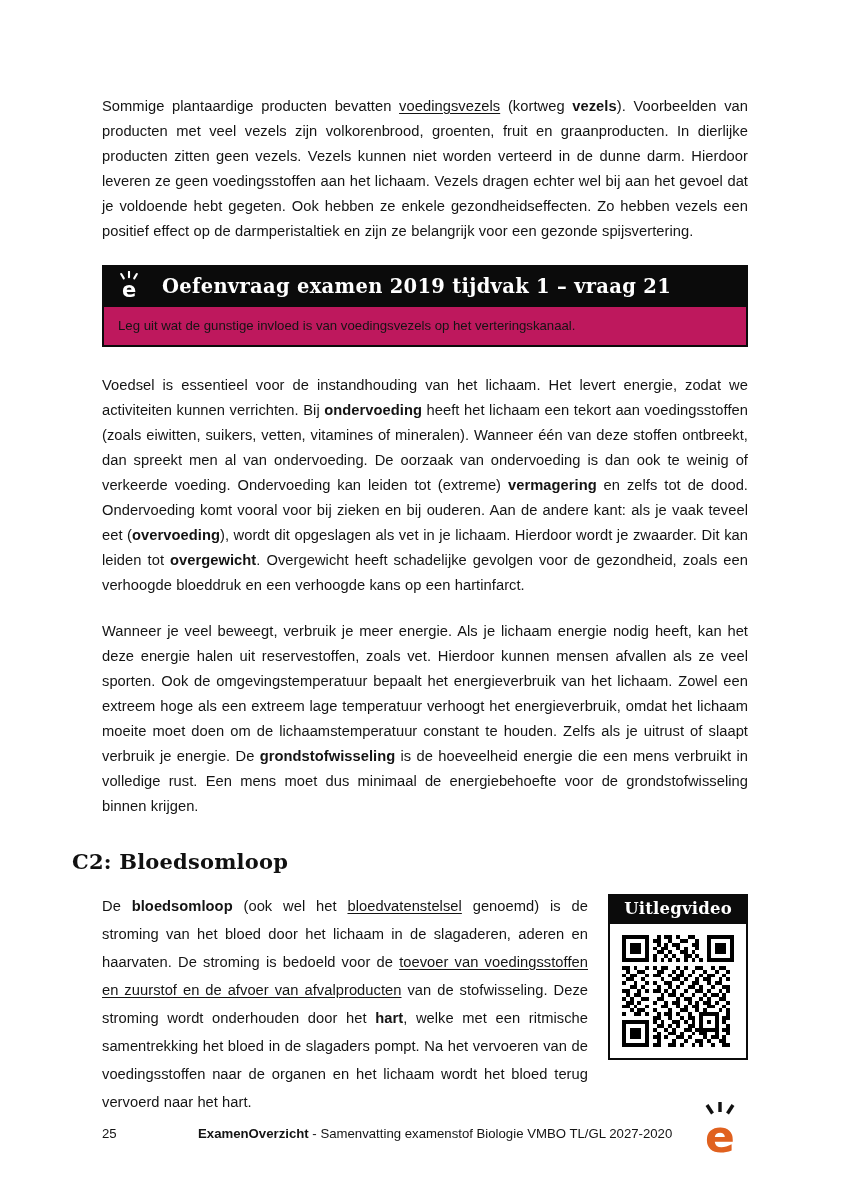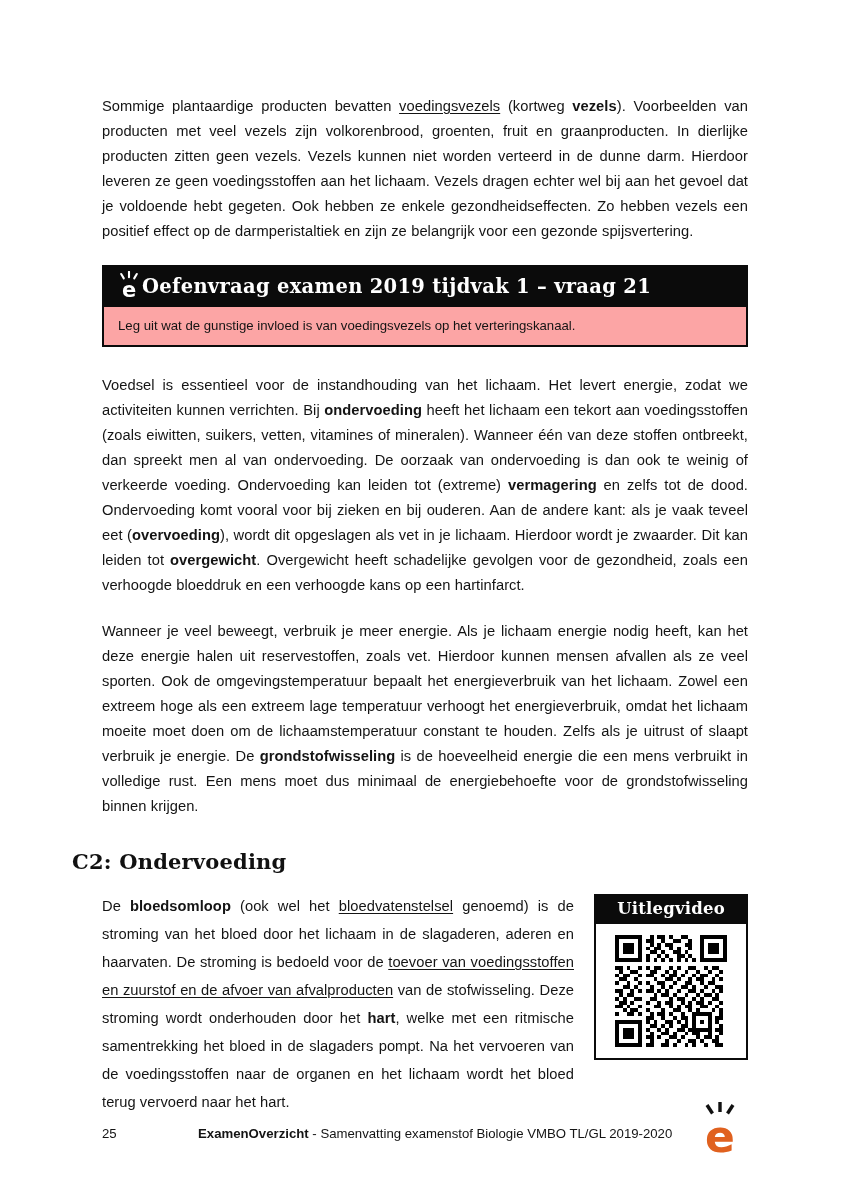--- a/index.html
+++ b/index.html
@@ -58,26 +58,27 @@
     align-items: center;
     padding: 0 0 0 14px;
     box-sizing: border-box;
   }
   .exam-head-title {
     color: #ffffff;
     font-family: "DejaVu Serif", serif;
     font-weight: 700;
     font-size: 19.5px;
     letter-spacing: 0.3px;
+    margin-left: 20px;
     white-space: nowrap;
   }
   .exam-question {
     border: 2px solid #0b0b0b;
     border-top: none;
-    background: #fca5a5;
+    background: #be185d;
     box-sizing: border-box;
     padding: 9px 14px 10px 14px;
     min-height: 36px;
   }
   .exam-question-text {
     font-size: 13.2px;
     line-height: 18px;
     color: #141414;
   }
 
@@ -109,21 +110,21 @@
     font-weight: 700;
     font-size: 21px;
     letter-spacing: 0.2px;
     color: #111111;
     margin-left: -30px;
   }
 
   
   .video-box {
     float: right;
-    width: 154px;
+    width: 140px;
     margin: 2px 0 8px 20px;
     background: #ffffff;
   }
   .video-head {
     background: #0b0b0b;
     text-align: center;
     padding: 5px 0 6px 0;
   }
   .video-head-label {
     color: #ffffff;
@@ -212,21 +213,21 @@
       </div>
       <div class="exam-question">
         <span class="exam-question-text">Leg uit wat de gunstige invloed is van voedingsvezels op het verteringskanaal.</span>
       </div>
     </div>
 
     <p class="body-text"><span>Voedsel is essentieel voor de instandhouding van het lichaam. Het levert energie, zodat we activiteiten kunnen verrichten. Bij </span><b>ondervoeding</b><span> heeft het lichaam een tekort aan voedingsstoffen (zoals eiwitten, suikers, vetten, vitamines of mineralen). Wanneer één van deze stoffen ontbreekt, dan spreekt men al van ondervoeding. De oorzaak van ondervoeding is dan ook te weinig of verkeerde voeding. Ondervoeding kan leiden tot (extreme) </span><b>vermagering</b><span> en zelfs tot de dood. Ondervoeding komt vooral voor bij zieken en bij ouderen. Aan de andere kant: als je vaak teveel eet (</span><b>overvoeding</b><span>), wordt dit opgeslagen als vet in je lichaam. Hierdoor wordt je zwaarder. Dit kan leiden tot </span><b>overgewicht</b><span>. Overgewicht heeft schadelijke gevolgen voor de gezondheid, zoals een verhoogde bloeddruk en een verhoogde kans op een hartinfarct.</span></p>
 
     <p class="body-text"><span>Wanneer je veel beweegt, verbruik je meer energie. Als je lichaam energie nodig heeft, kan het deze energie halen uit reservestoffen, zoals vet. Hierdoor kunnen mensen afvallen als ze veel sporten. Ook de omgevingstemperatuur bepaalt het energieverbruik van het lichaam. Zowel een extreem hoge als een extreem lage temperatuur verhoogt het energieverbruik, omdat het lichaam moeite moet doen om de lichaamstemperatuur constant te houden. Zelfs als je uitrust of slaapt verbruik je energie. De </span><b>grondstofwisseling</b><span> is de hoeveelheid energie die een mens verbruikt in volledige rust. Een mens moet dus minimaal de energiebehoefte voor de grondstofwisseling binnen krijgen.</span></p>
 
-    <h2 class="section-head">C2: Ondervoeding</h2>
+    <h2 class="section-head">C2: Bloedsomloop</h2>
 
     <div class="video-box">
       <div class="video-head">
         <span class="video-head-label">Uitlegvideo</span>
       </div>
       <div class="video-qr-wrap">
         <svg class="qr" viewBox="0 0 29 29" xmlns="http://www.w3.org/2000/svg" shape-rendering="crispEdges">
           <rect width="29" height="29" fill="#ffffff"></rect>
           <g fill="#000000">
 
@@ -464,21 +465,21 @@
         </svg>
       </div>
     </div>
 
     <div class="flow-text"><span>De </span><b>bloedsomloop</b><span> (ook wel het </span><u>bloedvatenstelsel</u><span> genoemd) is de stroming van het bloed door het lichaam in de slagaderen, aderen en haarvaten. De stroming is bedoeld voor de </span><u>toevoer van voedingsstoffen en zuurstof en de afvoer van afvalproducten</u><span> van de stofwisseling. Deze stroming wordt onderhouden door het </span><b>hart</b><span>, welke met een ritmische samentrekking het bloed in de slagaders pompt. Na het vervoeren van de voedingsstoffen naar de organen en het lichaam wordt het bloed terug vervoerd naar het hart.</span></div>
 
   </div>
 
   <div class="footer">
     <span class="footer-page">25</span>
-    <span><b class="footer-brand">ExamenOverzicht</b><span class="footer-rest"> - Samenvatting examenstof Biologie VMBO TL/GL 2019-2020</span></span>
+    <span><b class="footer-brand">ExamenOverzicht</b><span class="footer-rest"> - Samenvatting examenstof Biologie VMBO TL/GL 2027-2020</span></span>
   </div>
 
   <div class="footer-logo">
     <svg class="rays" viewBox="0 0 40 22" xmlns="http://www.w3.org/2000/svg" aria-hidden="true">
       <g stroke="#111111" stroke-width="3.4" stroke-linecap="butt">
         <line x1="20" y1="2" x2="20" y2="12"></line>
         <line x1="7" y1="5" x2="12.5" y2="13.5"></line>
         <line x1="33" y1="5" x2="27.5" y2="13.5"></line>
       </g>
     </svg>

